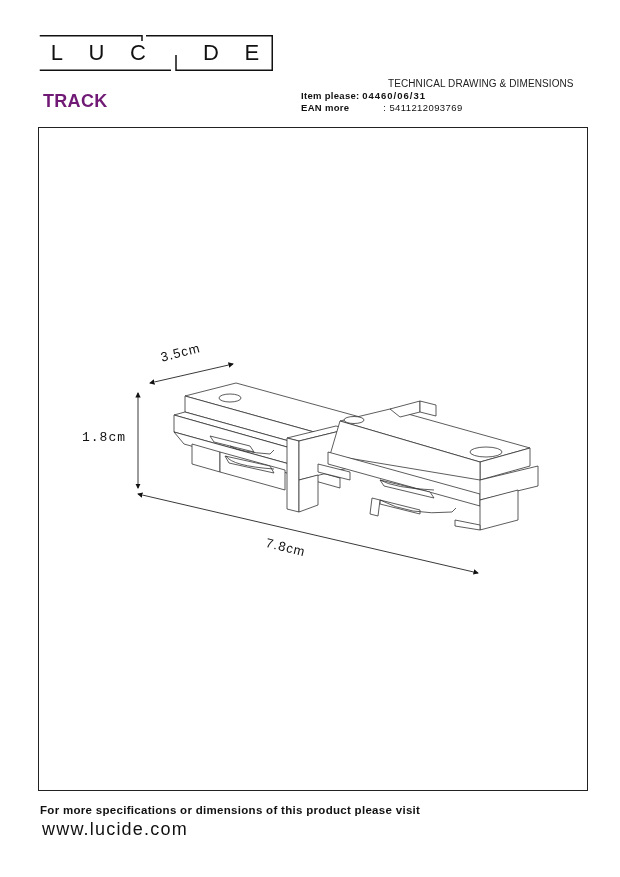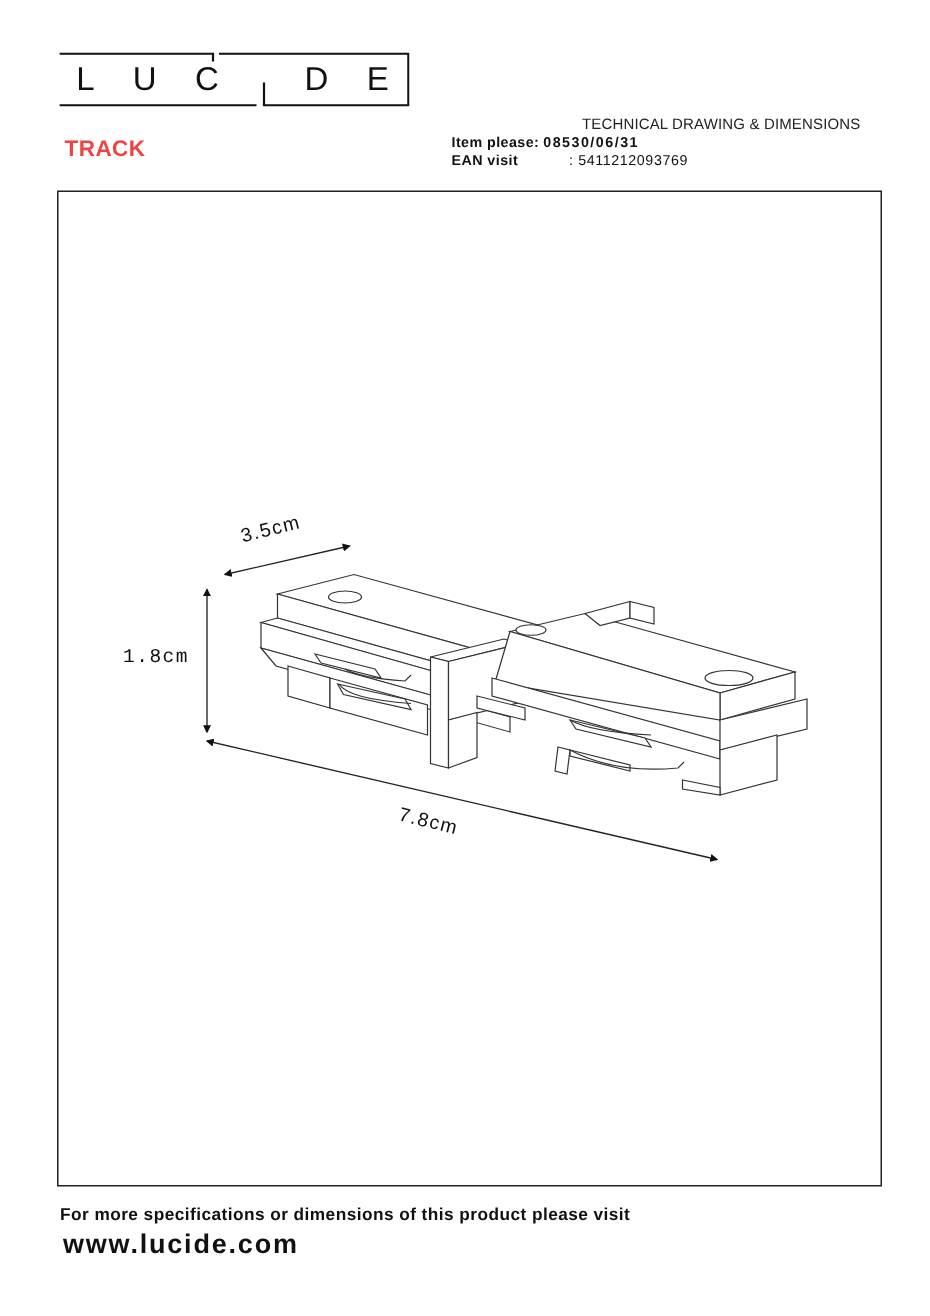--- a/index.html
+++ b/index.html
@@ -17,21 +17,21 @@
     letter-spacing: 2px; color: #111;
   }
 
   .doc-type {
     position: absolute; left: 388px; top: 38px;
     font-size: 10px; color: #222; letter-spacing: 0.1px; margin-top: 40px;
   }
 
   .product-title {
     position: absolute; left: 43px; top: 91px;
-    font-size: 15px; font-weight: bold; letter-spacing: 0.3px; color: #ef4444;
+    font-size: 18px; font-weight: bold; letter-spacing: 0.3px; color: #701a75;
   }
 
   .item-info { position: absolute; left: 301px; top: 90px; font-size: 9.5px; line-height: 12px; color: #111; }
   .item-info .lbl { font-weight: bold; letter-spacing: 0.3px; }
   .item-info .val-bold { font-weight: bold; letter-spacing: 1px; }
   .item-info .val { letter-spacing: 0.4px; margin-left: 34px; }
 
   .frame {
     position: absolute; left: 38px; top: 127px; width: 550px; height: 664px;
     border: 1.5px solid #222; background: #ffffff;
@@ -45,21 +45,21 @@
   .dim-width { left: 159px; top: 350px; transform: rotate(-14deg); transform-origin: left top; }
   .dim-height { left: 82px; top: 430px; font-family: Liberation Mono, monospace; }
   .dim-length { left: 268px; top: 535px; transform: rotate(14deg); transform-origin: left top; }
 
   .footer-note {
     position: absolute; left: 40px; top: 804px;
     font-size: 11.5px; font-weight: bold; letter-spacing: 0.3px; color: #111;
   }
   .footer-url {
     position: absolute; left: 42px; top: 819px;
-    font-size: 18px; font-weight: bold; letter-spacing: 1.2px; color: #111; text-align: center;
+    font-size: 18px; font-weight: normal; letter-spacing: 1.2px; color: #111; text-align: center;
   }
 </style>
 </head>
 <body>
 
 <div class="logo">
   <svg width="234" height="36" viewBox="0 0 234 36">
     <path d="M0.75 0.75 H103 V6 M107 0.75 H233.25 V35.25 H137 V20 M132 35.25 H0.75 Z" fill="none" stroke="#111" stroke-width="1.5"></path>
   </svg>
   <div class="logo-text">
@@ -71,24 +71,24 @@
     <span>E</span>
   </div>
 </div>
 
 <div class="doc-type">TECHNICAL DRAWING &amp; DIMENSIONS</div>
 <div class="product-title">TRACK</div>
 
 <div class="item-info">
   <div>
     <span class="lbl">Item please:</span>
-    <span class="val-bold">08530/06/31</span>
+    <span class="val-bold">04460/06/31</span>
   </div>
   <div>
-    <span class="lbl">EAN visit</span><span class="val">: 5411212093769</span>
+    <span class="lbl">EAN more</span><span class="val">: 5411212093769</span>
   </div>
 </div>
 
 <div class="frame"></div>
 
 <svg class="drawing" width="620" height="877" viewBox="0 0 620 877">
   <defs>
     <marker id="ah" markerWidth="6" markerHeight="6" refX="5" refY="3" orient="auto">
       <path d="M0,0 L6,3 L0,6 Z" fill="#111"></path>
     </marker>

